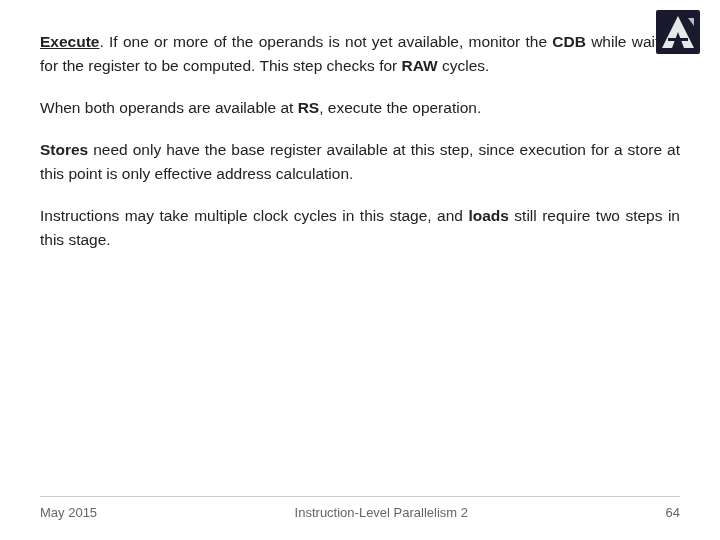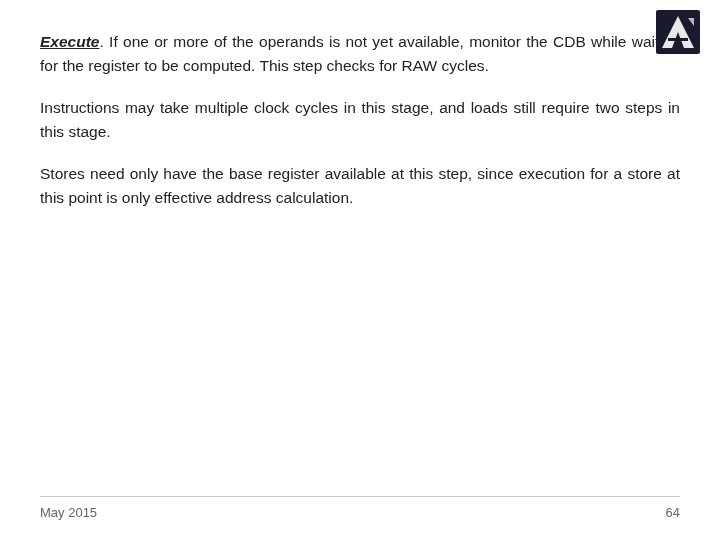--- a/index.html
+++ b/index.html
@@ -27,24 +27,23 @@
     }
     .paragraph {
       font-size: 15.5px;
       line-height: 1.55;
       color: #222222;
       text-align: justify;
     }
     .underline-bold {
       text-decoration: underline;
       font-weight: bold;
-      font-style: italic;
     }
     .bold {
-      font-weight: normal;
+      font-weight: bold;
     }
     .footer {
       display: flex;
       justify-content: space-between;
       align-items: center;
       border-top: 1px solid #cccccc;
       padding-top: 8px;
       font-size: 13px;
       color: #666666;
     }
@@ -75,29 +74,33 @@
       <path d="M32,8 L38,8 L38,16 L32,8Z" fill="white" opacity="0.7"></path>
     </svg>
   </div>
 
   <div class="content">
 
     <p class="paragraph">
       <span class="underline-bold">Execute</span><span>. If one or more of the operands is not yet available, monitor the </span><span class="bold">CDB</span><span> while waiting for the register to be computed. This step checks for </span><span class="bold">RAW</span><span> cycles.</span>
     </p>
 
-
     <p class="paragraph">
-      <span>Instructions may take multiple clock cycles in this stage, and </span><span class="bold">loads</span><span> still require two steps in this stage.</span>
+      <span>When both operands are available at </span><span class="bold">RS</span><span>, execute the operation.</span>
     </p>
 
     <p class="paragraph">
       <span class="bold">Stores</span><span> need only have the base register available at this step, since execution for a store at this point is only effective address calculation.</span>
     </p>
 
+    <p class="paragraph">
+      <span>Instructions may take multiple clock cycles in this stage, and </span><span class="bold">loads</span><span> still require two steps in this stage.</span>
+    </p>
+
   </div>
 
   <div class="footer">
     <span>May 2015</span>
+    <span>Instruction-Level Parallelism 2</span>
     <span>64</span>
   </div>
 
 </div>
 
 </body></html>

